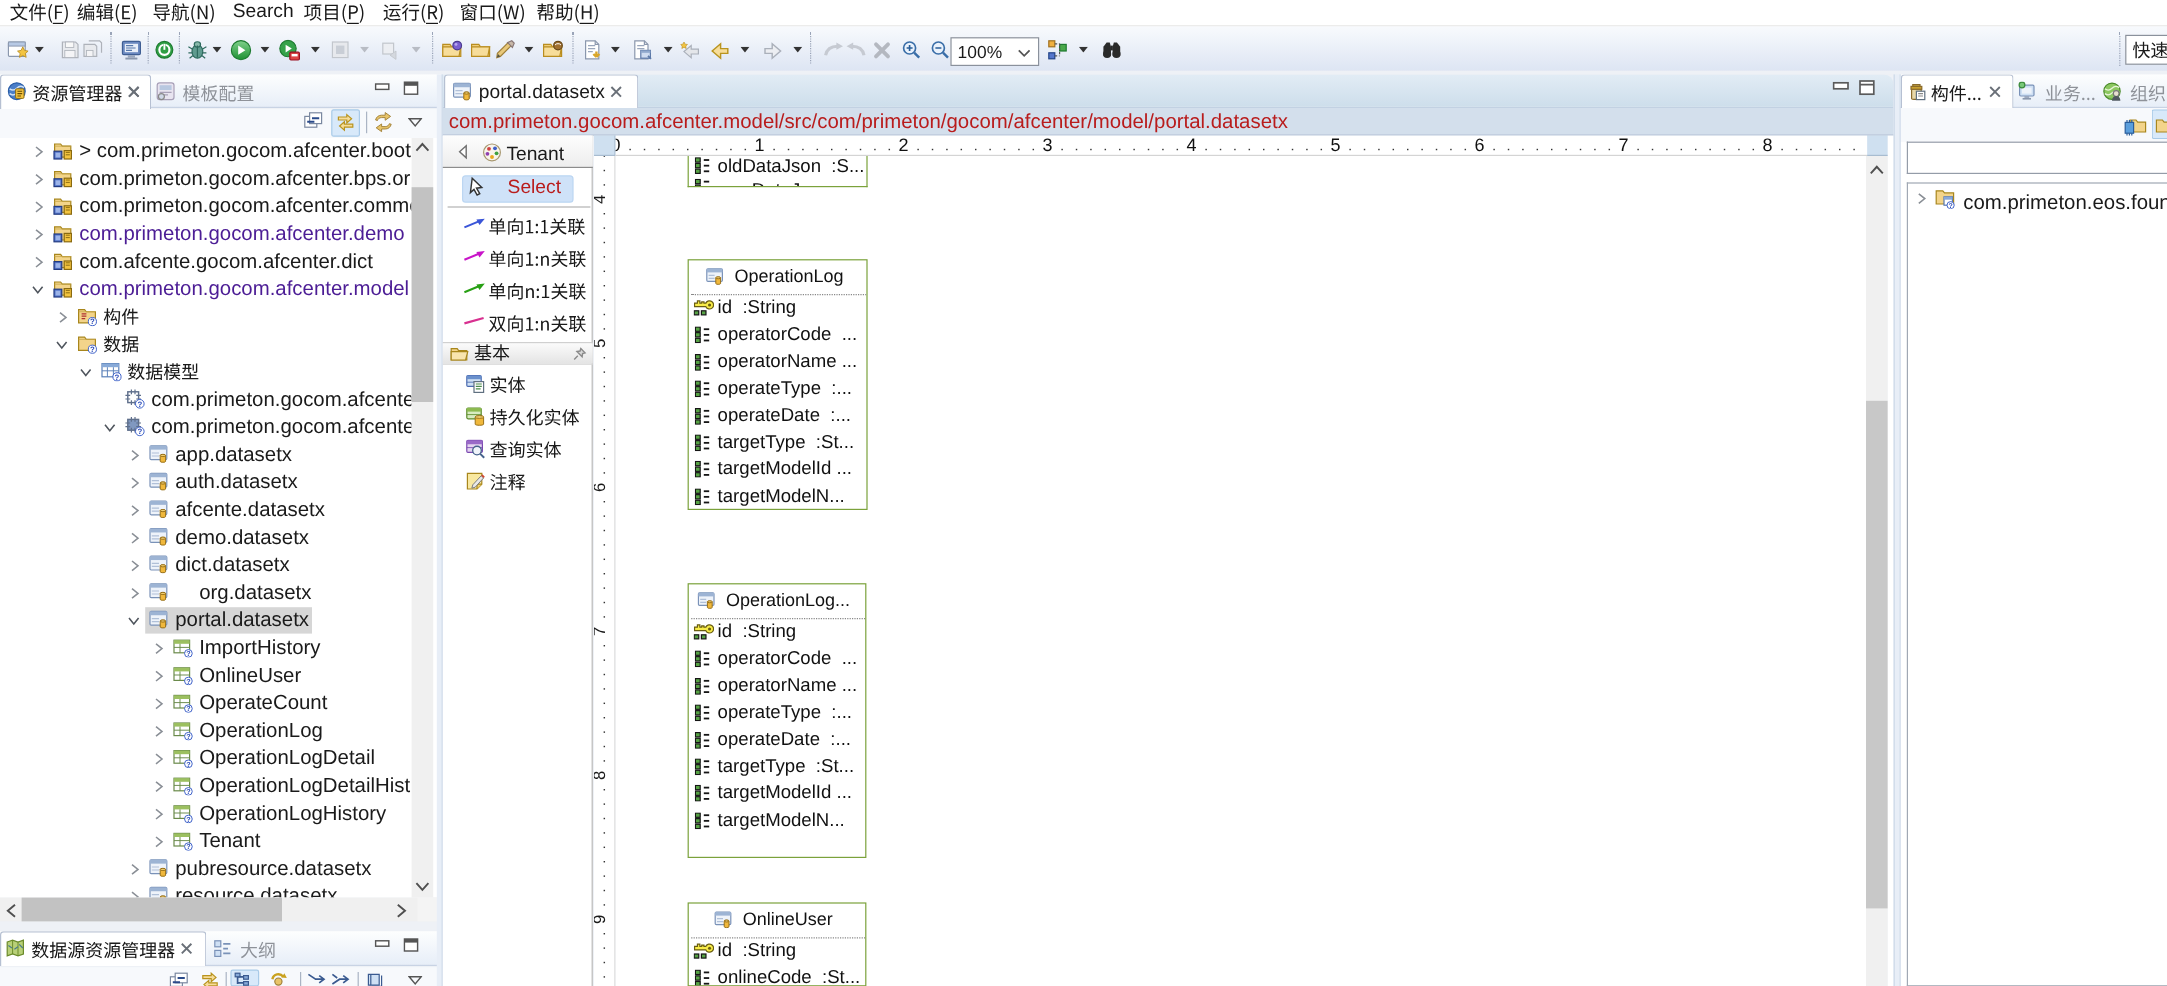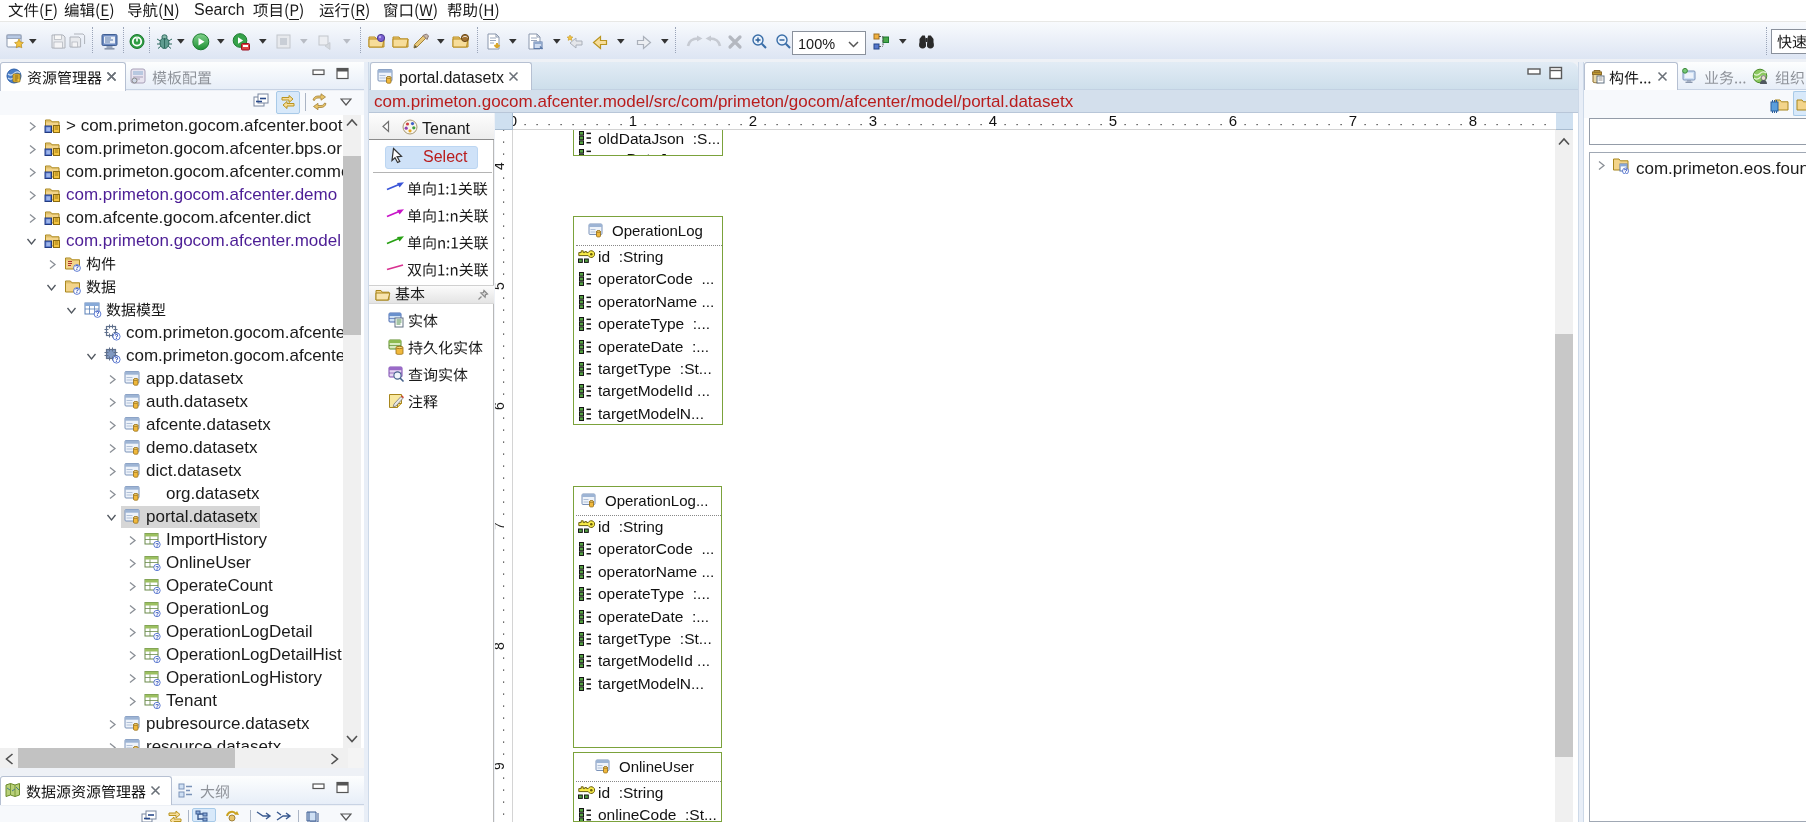--- a/index.html
+++ b/index.html
@@ -1052,21 +1052,21 @@
     <svg style="position:absolute;left:5px;top:190px" width="13" height="14" viewBox="0 0 13 14">
       <rect x="0.5" y="0.5" width="4" height="3.6" fill="#56a244" stroke="#151515"></rect>
 <rect x="0.5" y="5.2" width="4" height="3.6" fill="#56a244" stroke="#151515"></rect>
 <rect x="0.5" y="9.9" width="4" height="3.6" fill="#56a244" stroke="#151515"></rect>
 <rect x="7.5" y="1.6" width="4.5" height="1.5" fill="#151515"></rect>
       <rect x="7.5" y="6.3" width="4.5" height="1.5" fill="#151515"></rect>
       <rect x="7.5" y="11" width="4.5" height="1.5" fill="#151515"></rect>
     </svg>
     <div style="position:absolute;left:24px;top:188px;font-size:15.5px;white-space:pre;color:#111;">targetModelN...</div>
   </div>
-<div class="abs" style="left:573px;top:486px;width:149px;height:262px;border:1px solid #7ba23b;background:#fff;overflow:hidden;">
+<div class="abs" style="left:573px;top:486px;width:149px;height:229px;border:1px solid #7ba23b;background:#fff;overflow:hidden;">
     <div style="position:absolute;left:7px;top:6px;"><svg style="left:0px;top:0px;" width="17" height="16" viewBox="0 0 17 16">
         <rect x="1" y="1" width="13" height="10.5" rx="1" fill="#eef3fa" stroke="#7a92b8"></rect>
 <rect x="1" y="1" width="13" height="3" fill="#9db4d4"></rect>
 <path d="M2.5 6.5h5M2.5 9h5" stroke="#b0c0d8" stroke-width="1"></path>
 <path d="M8.5 8.5c0-.9 4-.9 4 0v4.8c0 .9-4 .9-4 0z" fill="#f0b83c" stroke="#946c14" stroke-width=".8"></path>
 <ellipse cx="10.5" cy="8.5" rx="2" ry=".8" fill="#f8d87c" stroke="#946c14" stroke-width=".8"></ellipse>
       </svg></div>
     <div style="position:absolute;left:31px;top:5px;font-size:15px;white-space:pre;color:#111;">OperationLog...</div>
     <div style="position:absolute;left:2px;top:28px;width:145px;border-top:1px dotted #888;"></div>
     <svg style="position:absolute;left:4px;top:32px" width="17" height="15" viewBox="0 0 17 15">

